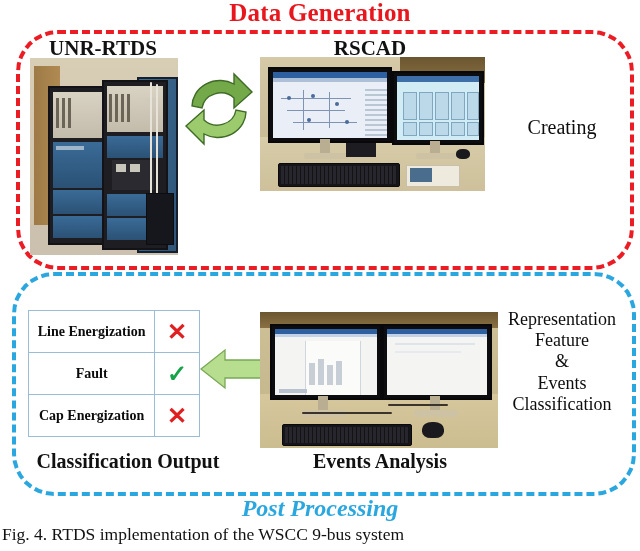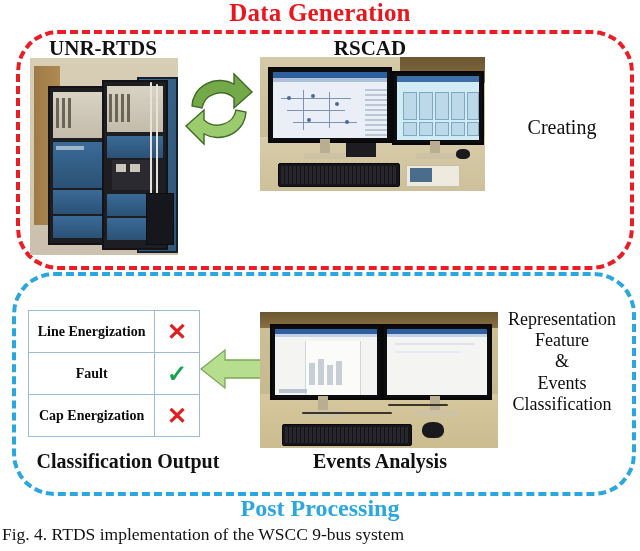--- a/index.html
+++ b/index.html
@@ -23,20 +23,21 @@
   #title-top{
     left:0;top:-1px;width:640px;
     font-size:25px;
     color:#e8161d;
     letter-spacing:.2px;
   }
   #title-bottom{
     left:0;top:495px;width:640px;
     font-size:24px;
     color:#2ba7e0;
+    font-style:italic;
   }
 
   
   .dash-box{
     position:absolute;
     border-style:dashed;
     background:transparent;
   }
   #box-top{
     left:16px;top:30px;width:610px;height:232px;

